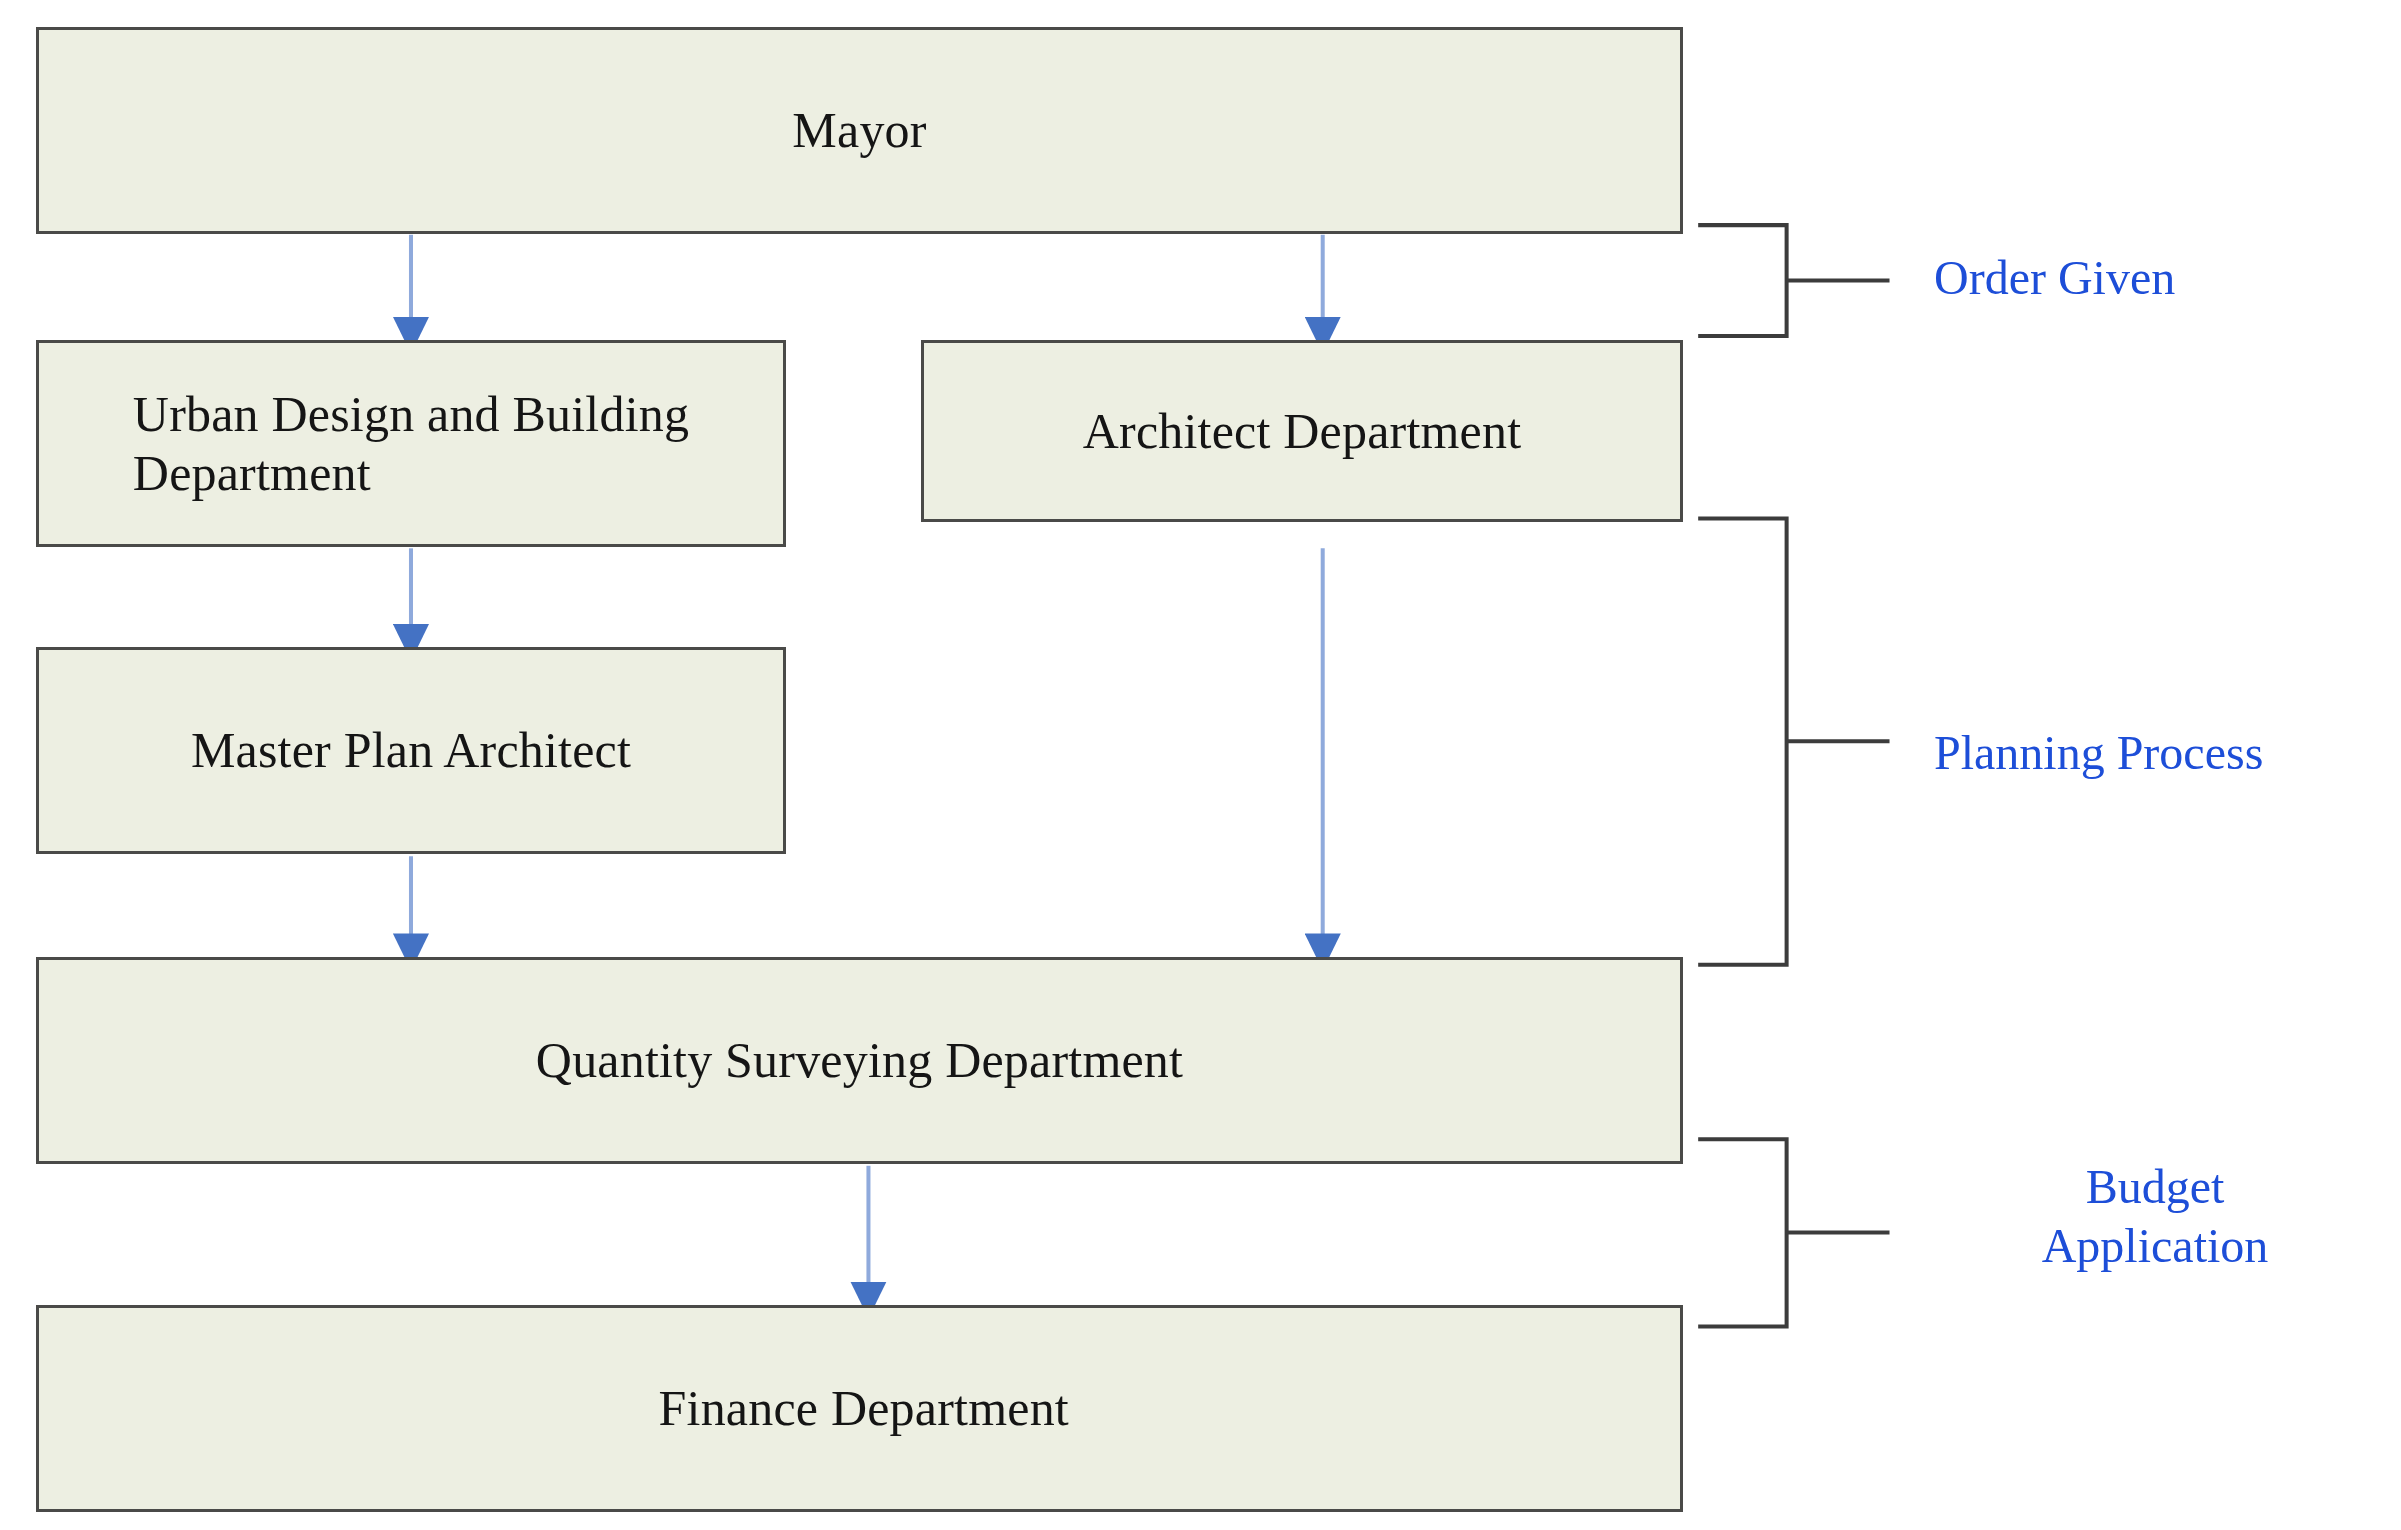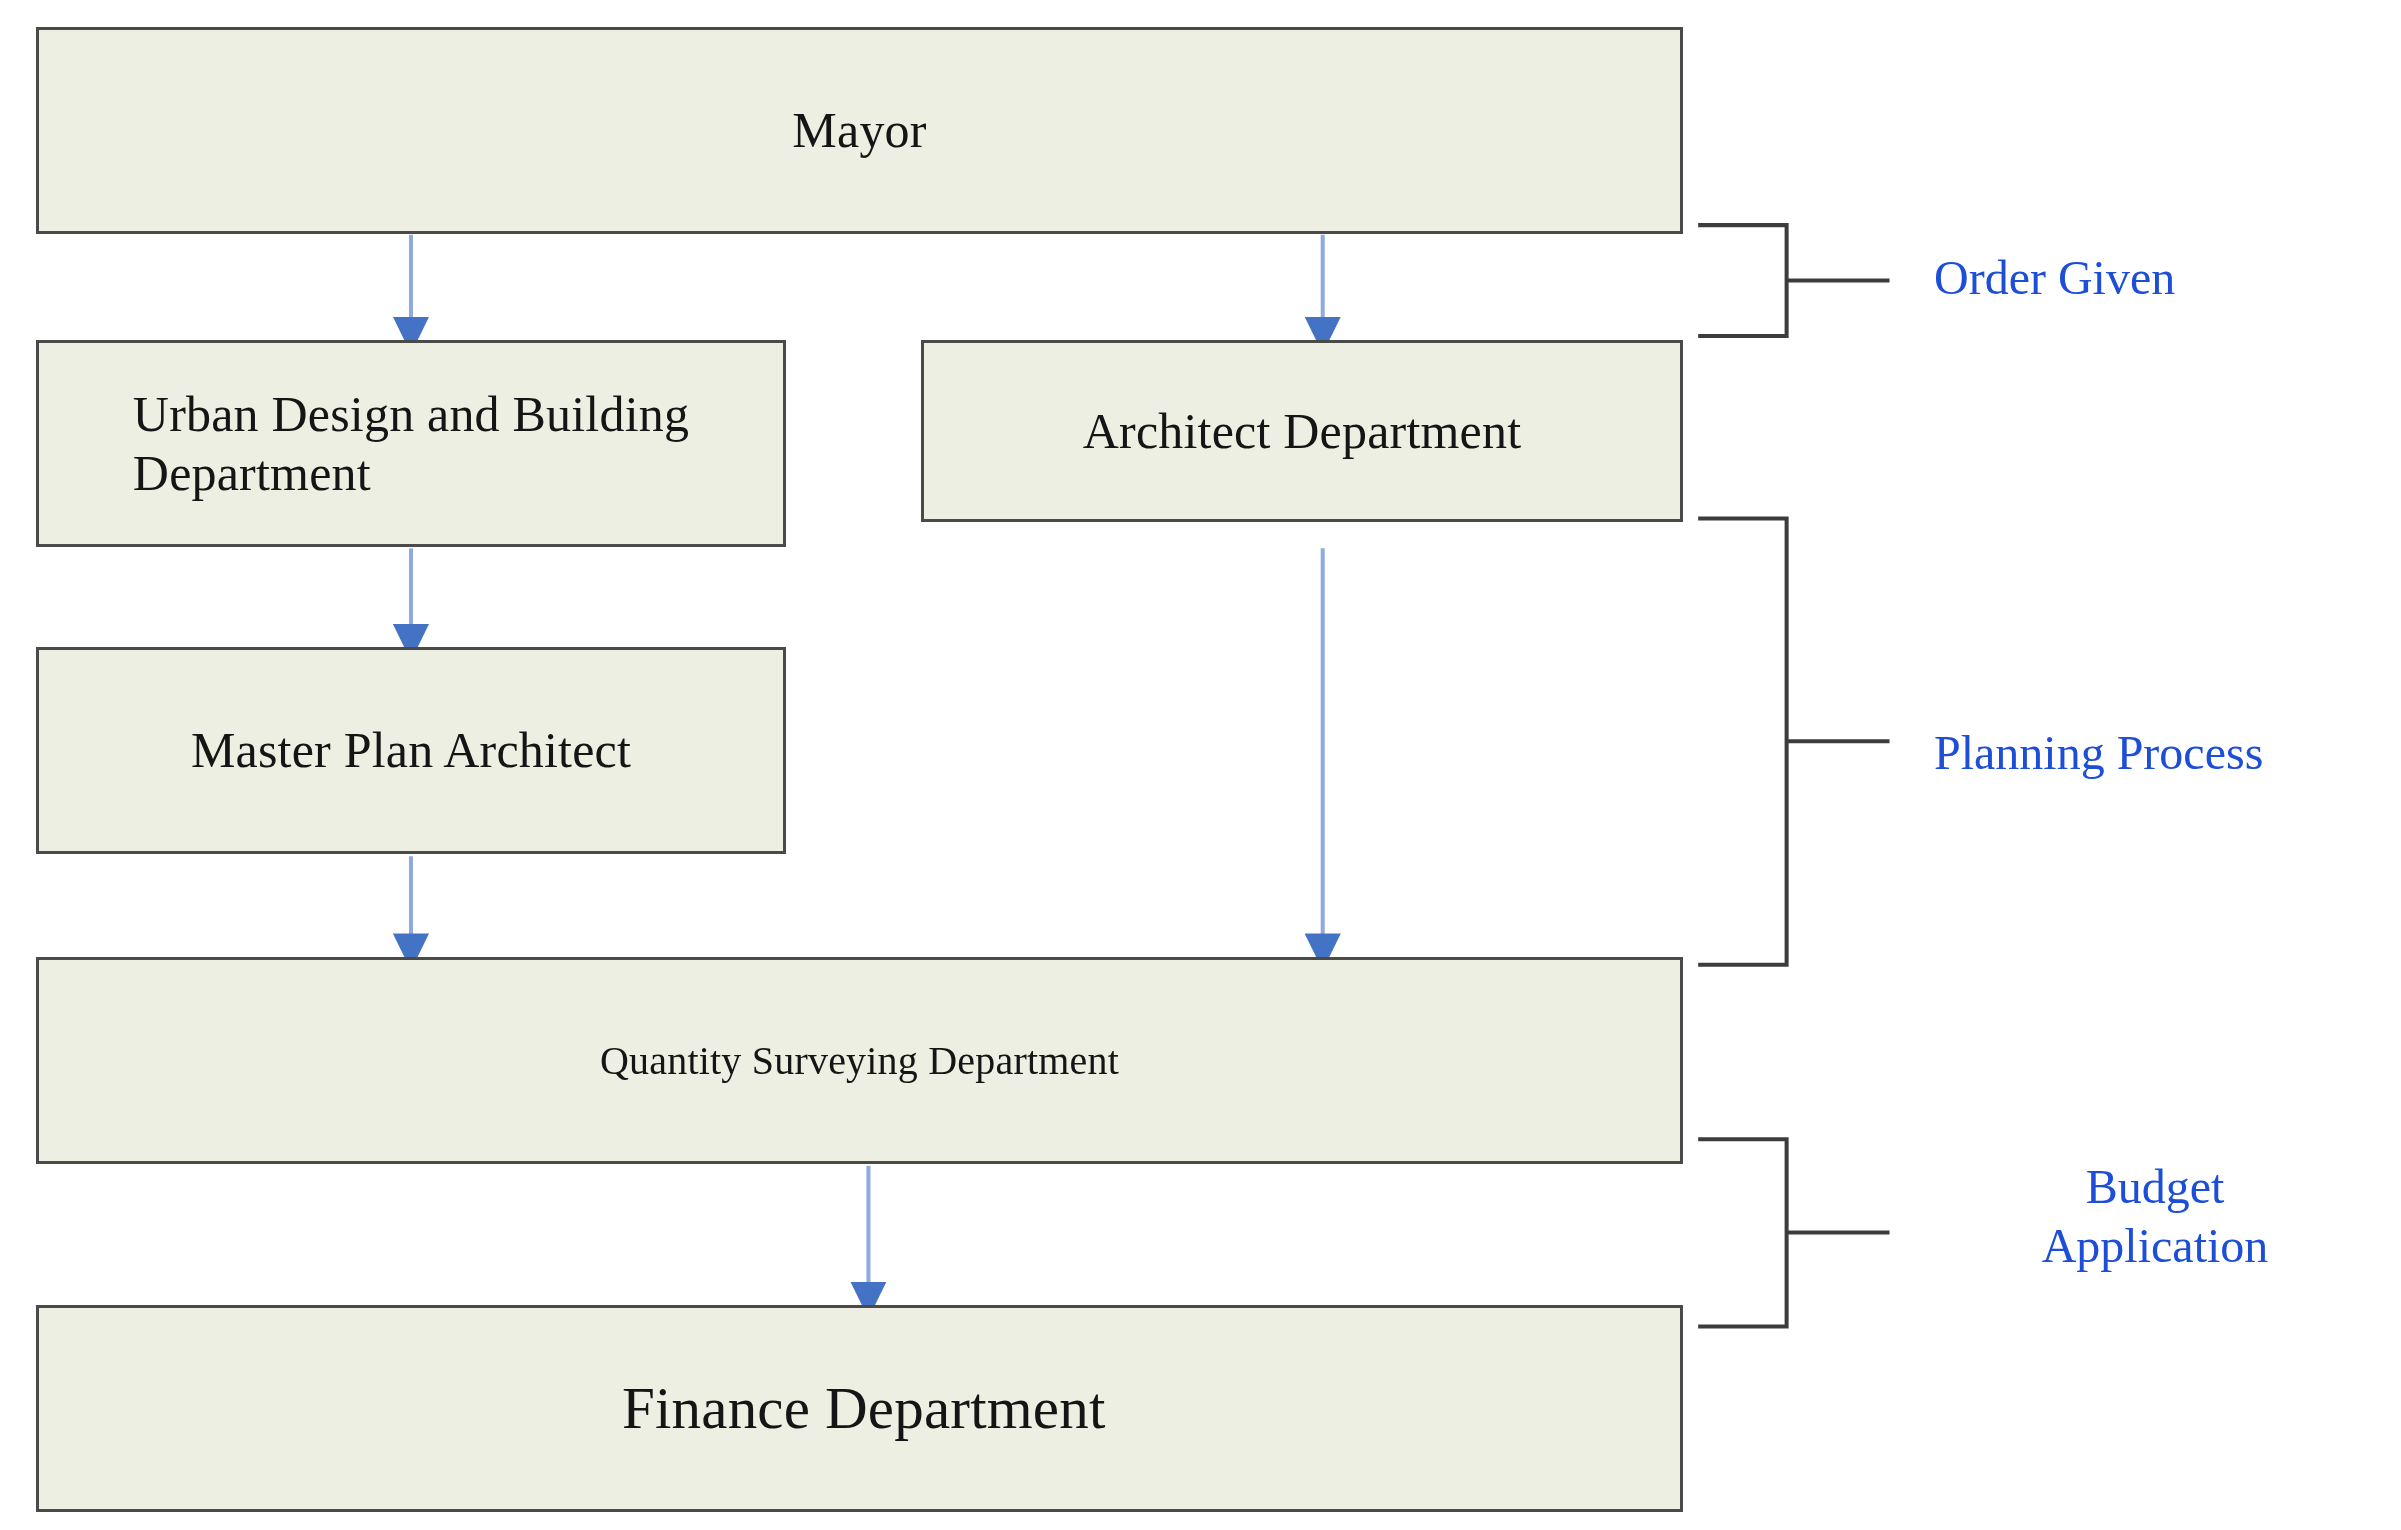--- a/index.html
+++ b/index.html
@@ -37,22 +37,22 @@
   }
   .node-label {
     display: block;
     white-space: pre-line;
   }
 
   #node-mayor       { left: 36px;  top: 26.5px;   width: 1647px; height: 207px; font-size: 50px; }
   #node-urban       { left: 36px;  top: 340px;  width: 750px;  height: 207px; font-size: 50px; }
   #node-architect   { left: 921px;top: 340px;  width: 762px;  height: 182px; font-size: 50px; }
   #node-masterplan  { left: 36px;  top: 647px;  width: 750px;  height: 207px; font-size: 50px; }
-  #node-quantity    { left: 36px;  top: 957px; width: 1647px; height: 207px; font-size: 40px; }
-  #node-finance     { left: 36px;  top: 1305px; width: 1647px; height: 207px; font-size: 59px; padding-left: 23px; }
+  #node-quantity    { left: 36px;  top: 957px; width: 1647px; height: 207px; font-size: 50px; }
+  #node-finance     { left: 36px;  top: 1305px; width: 1647px; height: 207px; font-size: 50px; padding-left: 23px; }
 
   
   #connector-layer {
     position: absolute;
     left: 0;
     top: 0;
     width: 2401px;
     height: 1530px;
     pointer-events: none;
   }

